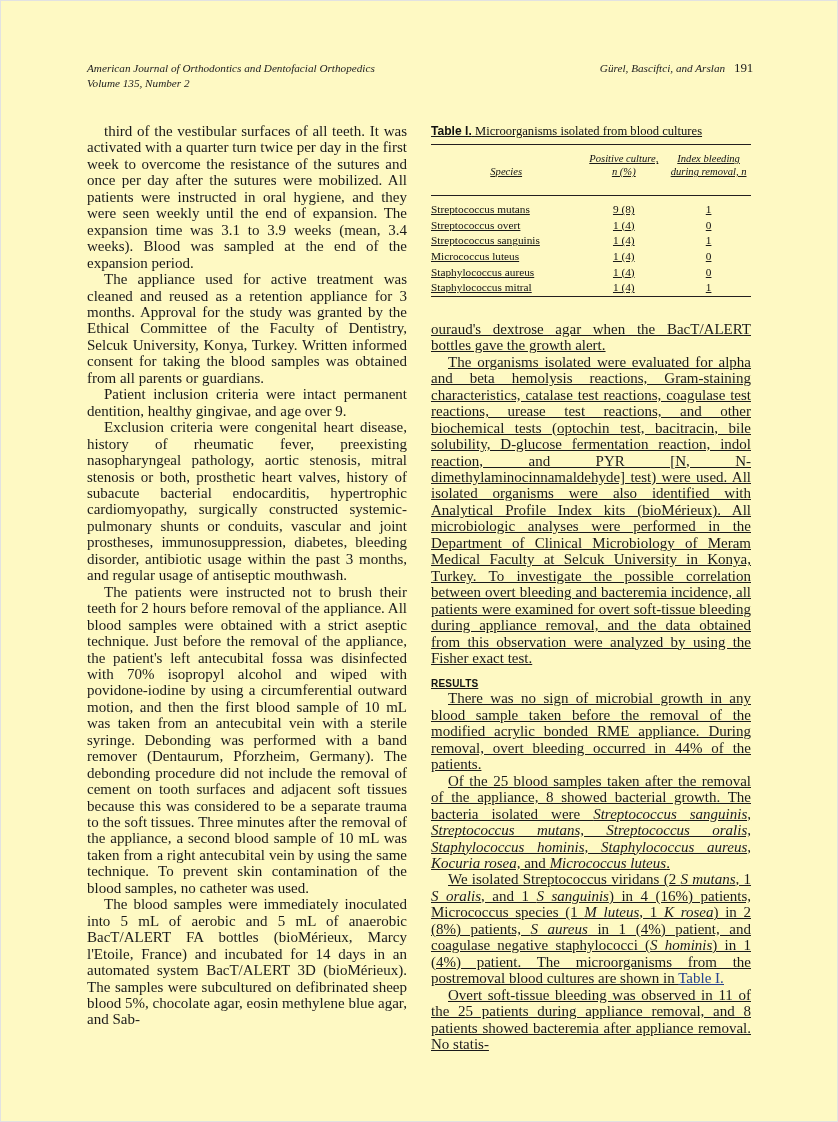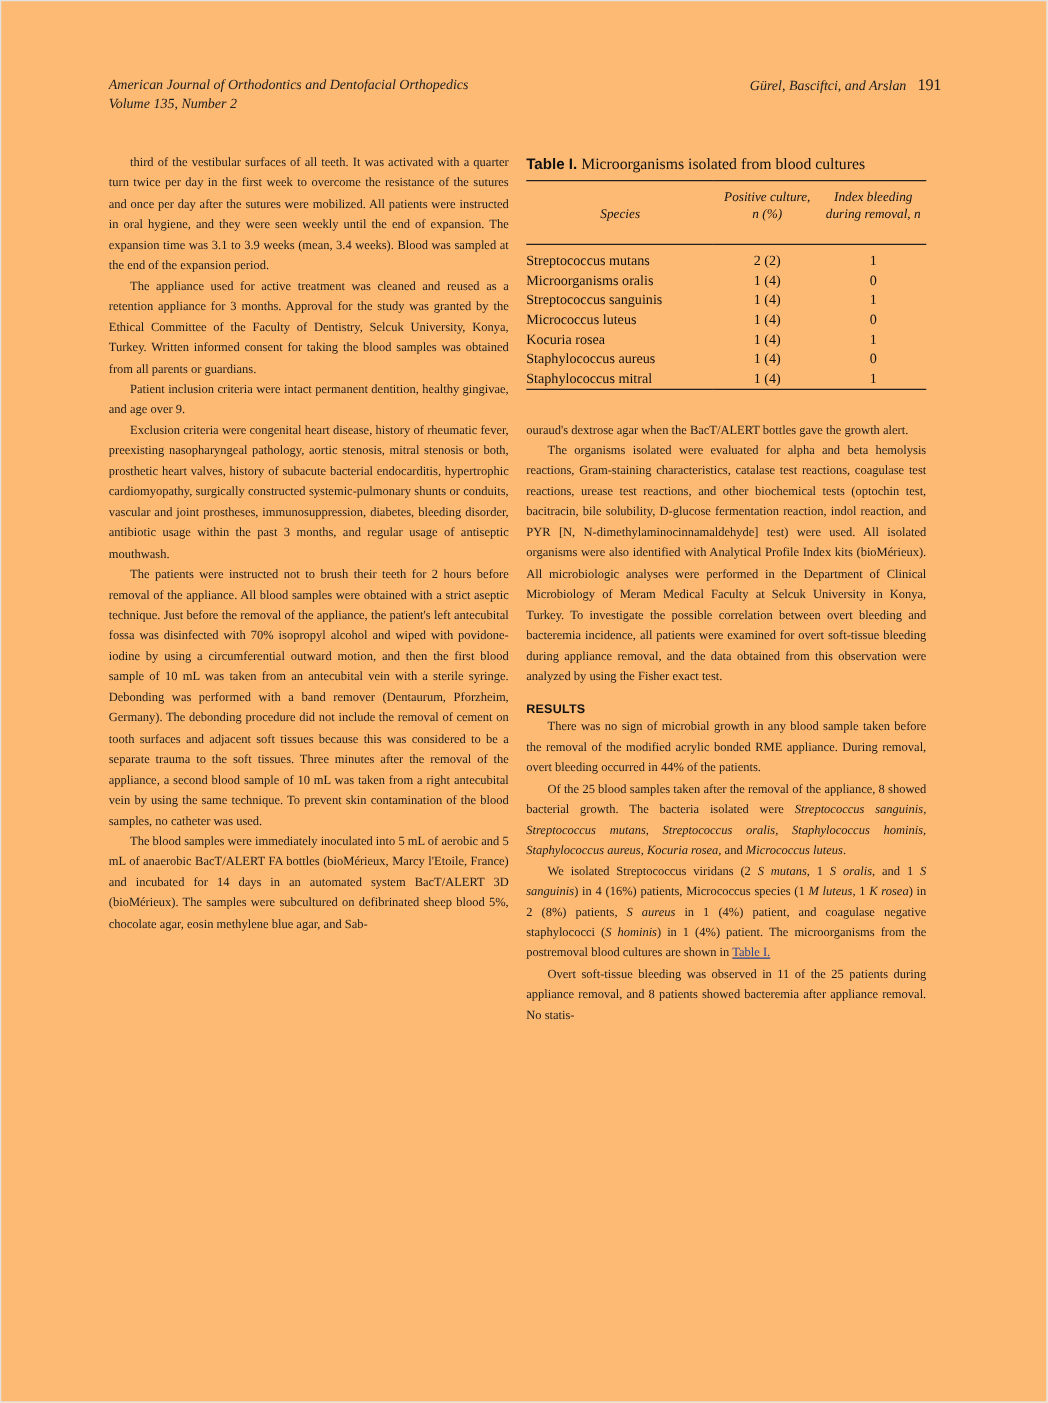--- a/index.html
+++ b/index.html
@@ -8,21 +8,21 @@
     background: #ffffff;
   }
   body {
     font-family: "Liberation Serif", serif;
     color: #1a1a1a;
   }
   .page {
     position: relative;
     width: 838px;
     height: 1122px;
-    background: #fdba74;
+    background: #fef9c3;
     box-sizing: border-box;
     border: 1px solid #e2e2e2;
     overflow: hidden;
   }
 
   
   .running-head {
     position: absolute;
     left: 86px;
     top: 60px;
@@ -55,27 +55,27 @@
     top: 122px;
     width: 666px;
     height: 930px;
   }
   .col {
     position: absolute;
     top: 0;
     width: 320px;
   }
   .col-left { left: 0; }
-  .col-right { left: 334px; }
+  .col-right { left: 344px; text-decoration: underline; }
 
   .col p {
     margin: 0;
     text-align: justify;
     text-justify: inter-word;
-    font-size: 10px;
+    font-size: 15px;
     line-height: 16.45px;
     text-indent: 17px;
     hyphens: manual;
   }
   .col p.noindent { text-indent: 0; }
 
   h2.section-head {
     margin: 12px 0 1px 0;
     font-family: "Liberation Sans", sans-serif;
     font-size: 10px;
@@ -198,42 +198,37 @@
             </tr>
           </thead>
           <tbody>
             <tr class="spacer-row">
               <td class="rule-mid"></td>
               <td class="rule-mid"></td>
               <td class="rule-mid"></td>
             </tr>
             <tr>
               <td class="species">Streptococcus mutans</td>
-              <td class="num">2 (2)</td>
+              <td class="num">9 (8)</td>
               <td class="num">1</td>
             </tr>
             <tr>
-              <td class="species">Microorganisms oralis</td>
+              <td class="species">Streptococcus overt</td>
               <td class="num">1 (4)</td>
               <td class="num">0</td>
             </tr>
             <tr>
               <td class="species">Streptococcus sanguinis</td>
               <td class="num">1 (4)</td>
               <td class="num">1</td>
             </tr>
             <tr>
               <td class="species">Micrococcus luteus</td>
               <td class="num">1 (4)</td>
               <td class="num">0</td>
-            </tr>
-            <tr>
-              <td class="species">Kocuria rosea</td>
-              <td class="num">1 (4)</td>
-              <td class="num">1</td>
             </tr>
             <tr>
               <td class="species">Staphylococcus aureus</td>
               <td class="num">1 (4)</td>
               <td class="num">0</td>
             </tr>
             <tr>
               <td class="species">Staphylococcus mitral</td>
               <td class="num">1 (4)</td>
               <td class="num">1</td>

